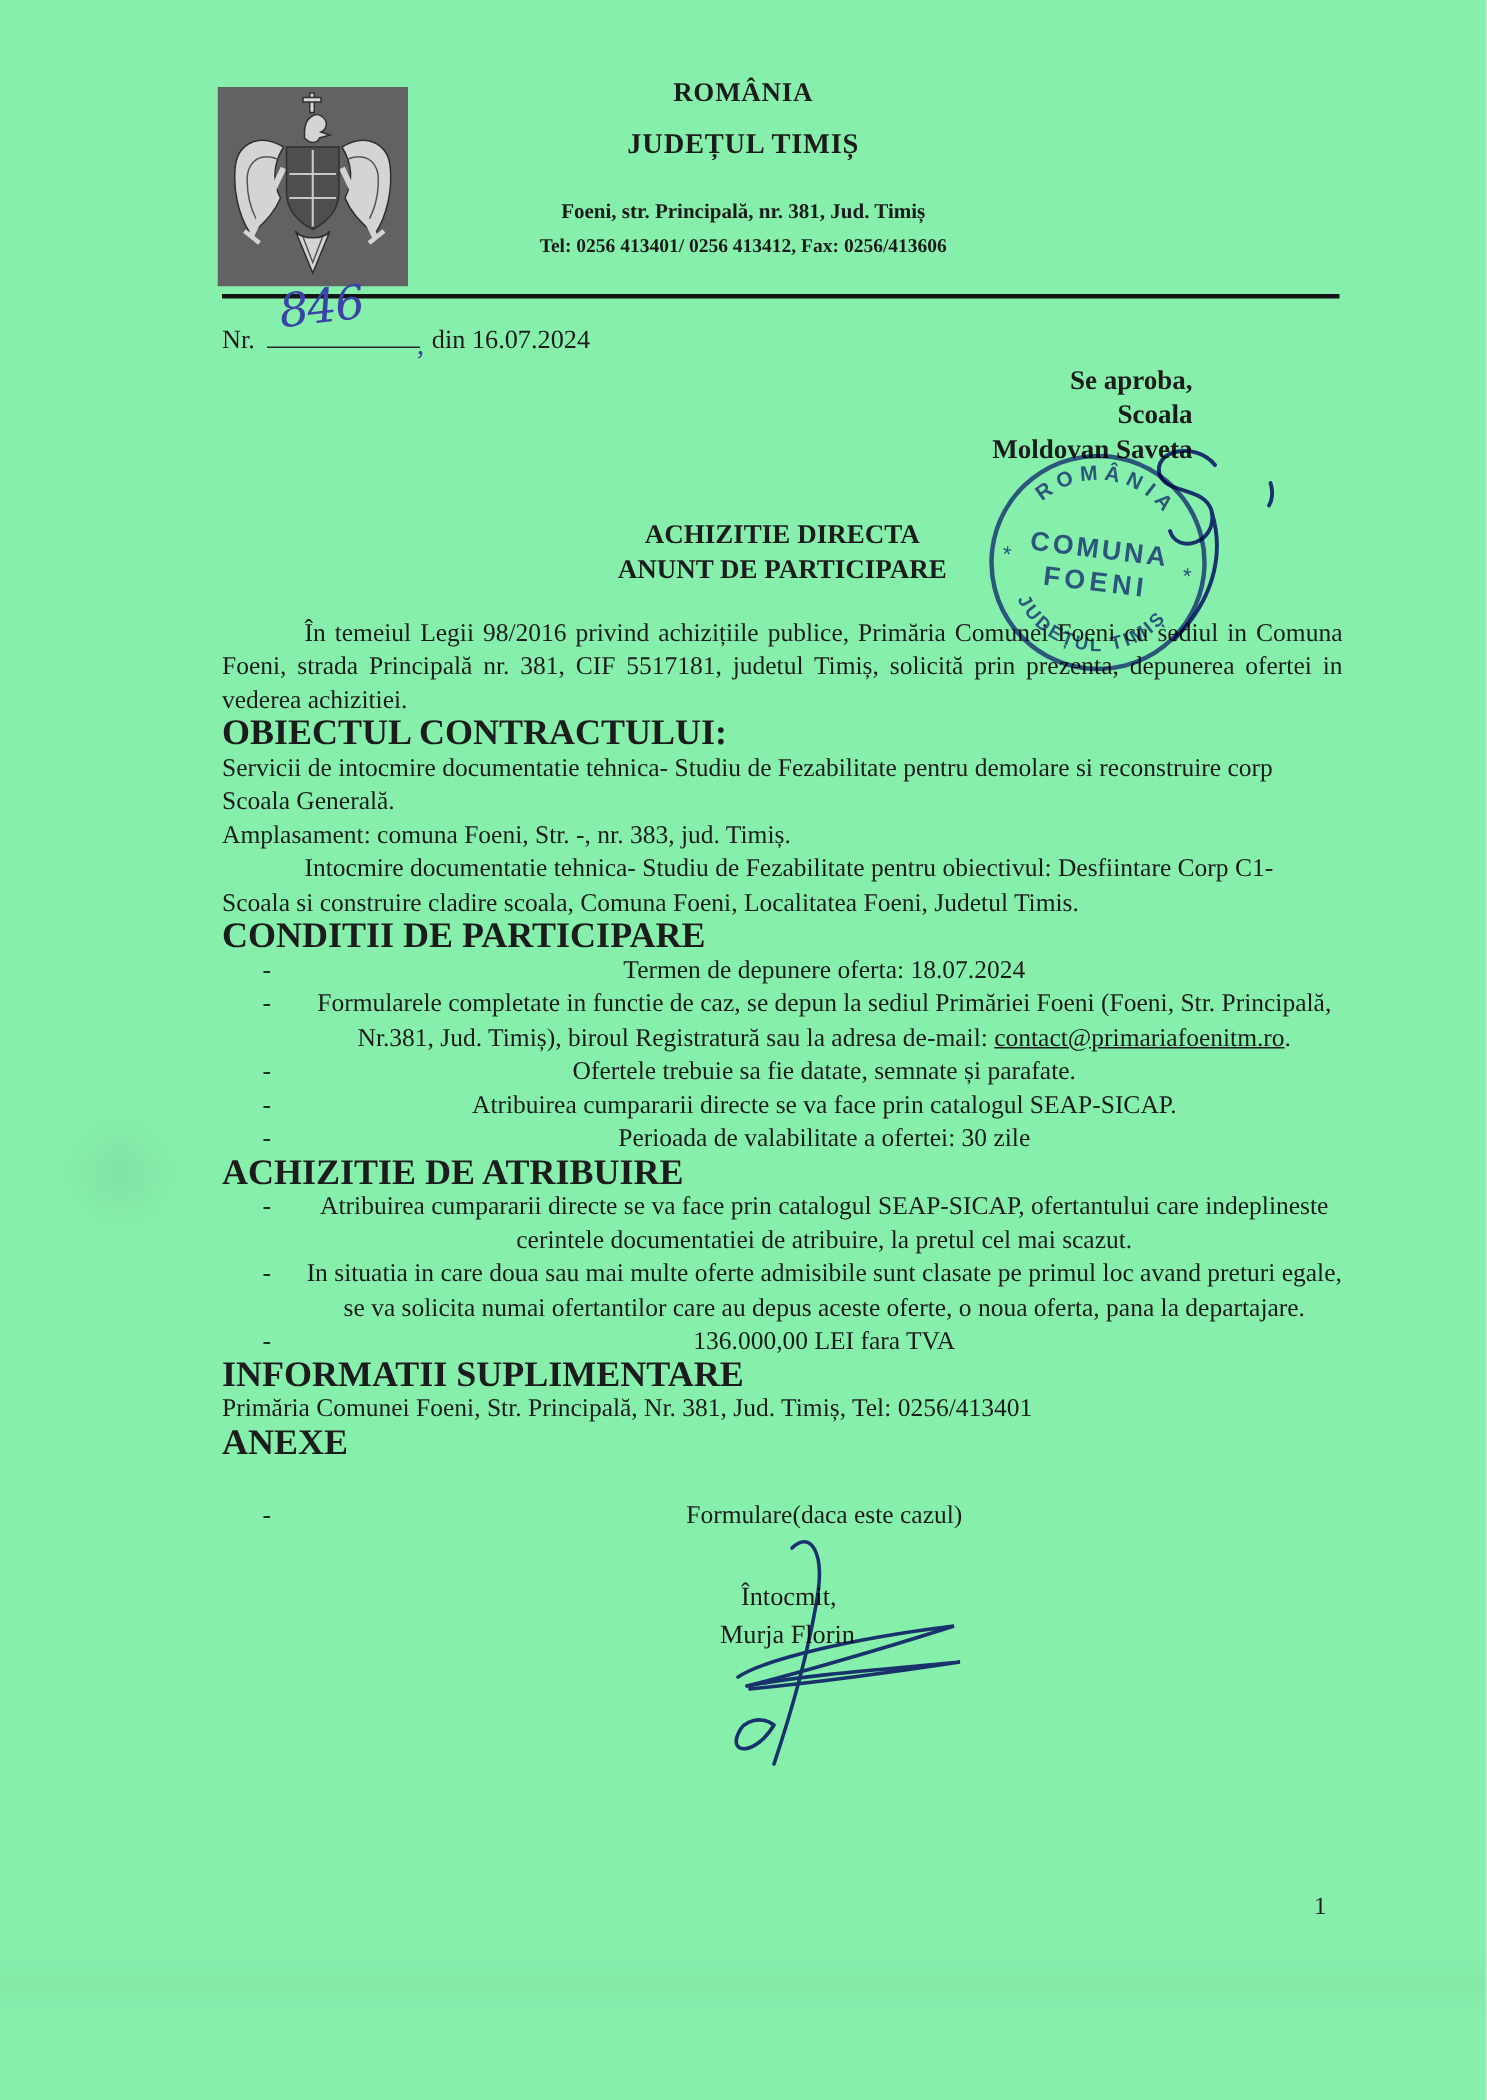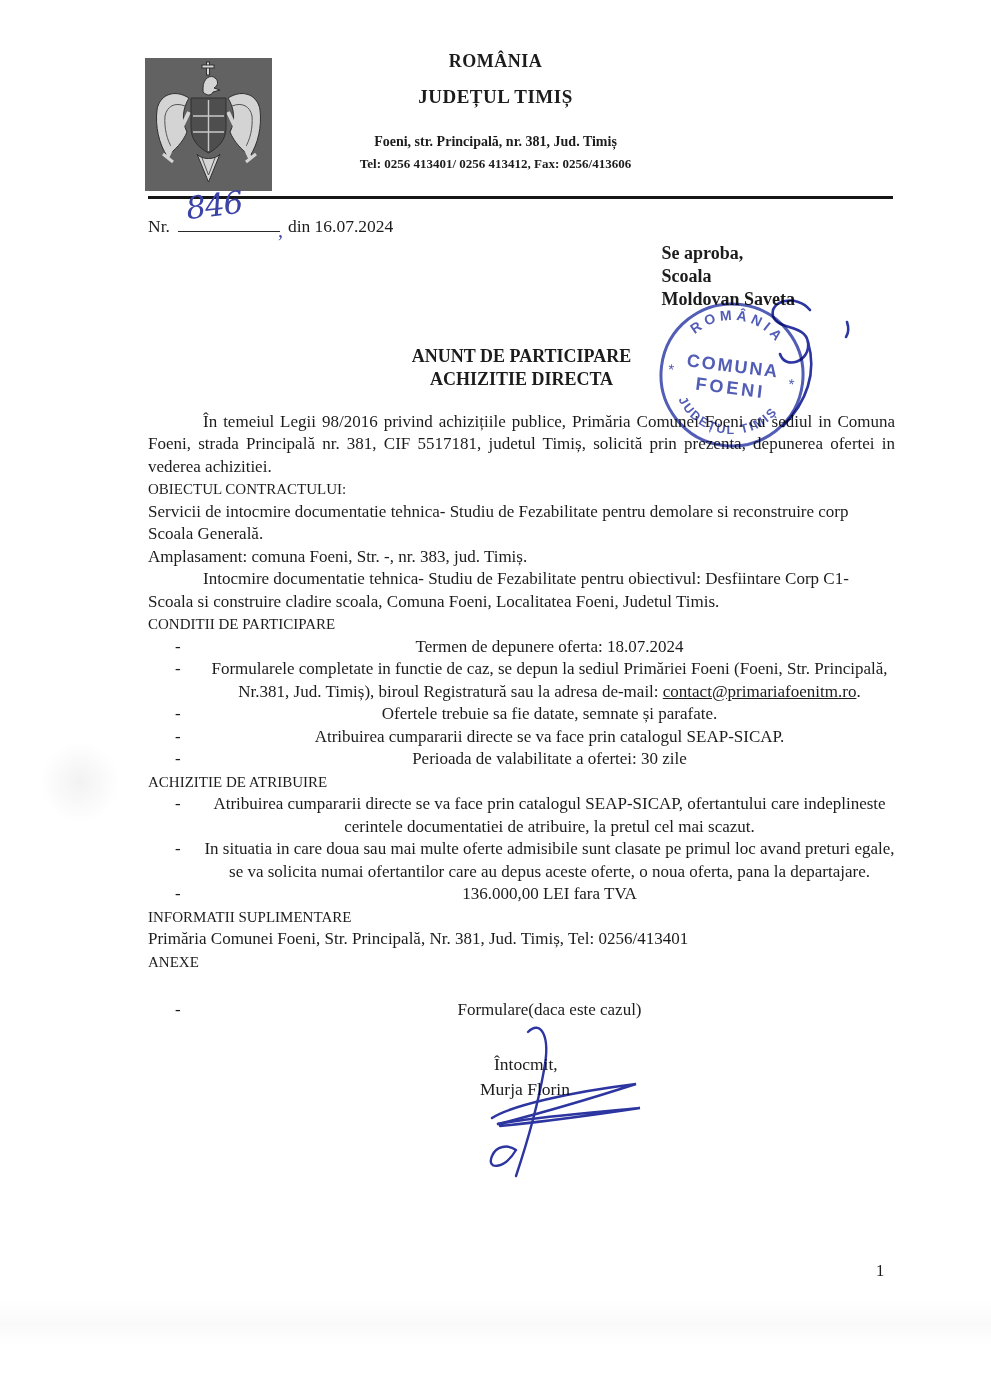--- a/index.html
+++ b/index.html
@@ -1,52 +1,52 @@
 <!DOCTYPE html>
 <html><head>
 <meta charset="utf-8">
 <style>
   html,body{margin:0;padding:0;background:#e8e8e6;}
   .page{
     position:relative;width:991px;height:1400px;margin:0 auto;
-    background:#ffffff;overflow:hidden;color:#1c1c1c;
+    background:#86efac;overflow:hidden;color:#1c1c1c;
     font-family:"Liberation Serif","DejaVu Serif",serif;
     font-size:17px;line-height:22.5px;
   }
   
   .coat{position:absolute;left:145px;top:58px;width:127px;height:133px;}
   .header-text{padding-top:50px;text-align:center;font-weight:bold;}
   .h-country{font-size:18px;line-height:22px;letter-spacing:.5px;}
   .h-county{font-size:19px;line-height:24px;margin-top:13px;letter-spacing:.5px;}
   .h-address{font-size:14px;line-height:22px;margin-top:22px;}
   .h-phone{font-size:13px;line-height:22px;}
   .rule{margin:21px 98px 0 148px;height:3px;background:#161616;width:745px;}
   
   .content{margin:0 96px 0 148px;width:747px;}
   .nr-row{margin-top:15px;font-size:17.5px;}
   .blank{display:inline-block;width:102px;height:17px;border-bottom:1.6px solid #2a2a2a;
          position:relative;margin:0 8px 0 8px;vertical-align:baseline;}
   .handwritten{position:absolute;left:8px;top:-24px;font-family:"DejaVu Serif",serif;
          font-style:italic;font-size:31px;color:#3b44a6;transform:rotate(-7deg);
          letter-spacing:-1px;line-height:30px;}
   .hw-comma{position:absolute;right:-3px;bottom:-10px;color:#3b44a6;font-size:20px;font-style:italic;}
-  .approval{margin-top:4px;display:flex;flex-direction:column;align-items:flex-start;
+  .approval{margin-top:4px;display:flex;flex-direction:column;align-items:flex-end;
          width:fit-content;margin-left:auto;margin-right:100px;
          font-weight:bold;font-size:18px;line-height:23px;}
   
   .stamp-wrap{position:absolute;left:653px;top:296px;width:158px;height:158px;
          transform:rotate(7deg);z-index:3;opacity:.88;mix-blend-mode:multiply;}
   .stamp-sig{position:absolute;left:735px;top:286px;z-index:4;mix-blend-mode:multiply;}
   
   .title{margin-top:34px;text-align:center;font-weight:bold;font-size:18px;line-height:23px;}
   .body{margin-top:20px;}
   .body p{margin:0;}
   .indent{text-indent:55px;}
   .justify{text-align:justify;}
-  .bold{font-weight:normal;font-size:15px;}
+  .bold{font-weight:bold;font-size:24px;}
   .li{display:flex;padding-left:27px;}
   .li .dash{flex:none;width:29px;}
   .li .li-text{flex:1;text-align:center;}
   .email{text-decoration:underline;cursor:pointer;}
   .anexe-item{margin-top:26px;}
   
   .intocmit{position:relative;margin:30px 0 0 332px;width:200px;font-size:17.5px;line-height:25px;}
   .intocmit .l1{padding-left:14px;}
   .main-sig{position:absolute;left:-30px;top:-34px;z-index:2;mix-blend-mode:multiply;}
   .pagenum{position:absolute;left:876px;top:1260px;font-size:16.5px;}
@@ -103,22 +103,22 @@
       <span>Nr.</span><span class="blank"><span class="handwritten">846</span><span class="hw-comma">,</span></span><span>din 16.07.2024</span>
     </div>
 
     <div class="approval">
       <div>Se aproba,</div>
       <div>Scoala</div>
       <div>Moldovan Saveta</div>
     </div>
 
     <div class="title">
+      <div>ACHIZITIE DIRECTA</div>
       <div>ANUNT DE PARTICIPARE</div>
-      <div>ACHIZITIE DIRECTA</div>
     </div>
 
     <div class="body">
       <p class="indent justify">În temeiul Legii 98/2016 privind achizițiile publice, Primăria Comunei Foeni cu sediul in Comuna Foeni, strada Principală nr. 381, CIF 5517181, judetul Timiș, solicită prin prezenta, depunerea ofertei in vederea achizitiei.</p>
 
       <p class="bold">OBIECTUL CONTRACTULUI:</p>
       <p>Servicii de intocmire documentatie tehnica- Studiu de Fezabilitate pentru demolare si reconstruire corp Scoala Generală.</p>
       <p>Amplasament: comuna Foeni, Str. -, nr. 383, jud. Timiș.</p>
 
       <p class="indent">Intocmire documentatie tehnica- Studiu de Fezabilitate pentru obiectivul: Desfiintare Corp C1- Scoala si construire cladire scoala, Comuna Foeni, Localitatea Foeni, Judetul Timis.</p>

